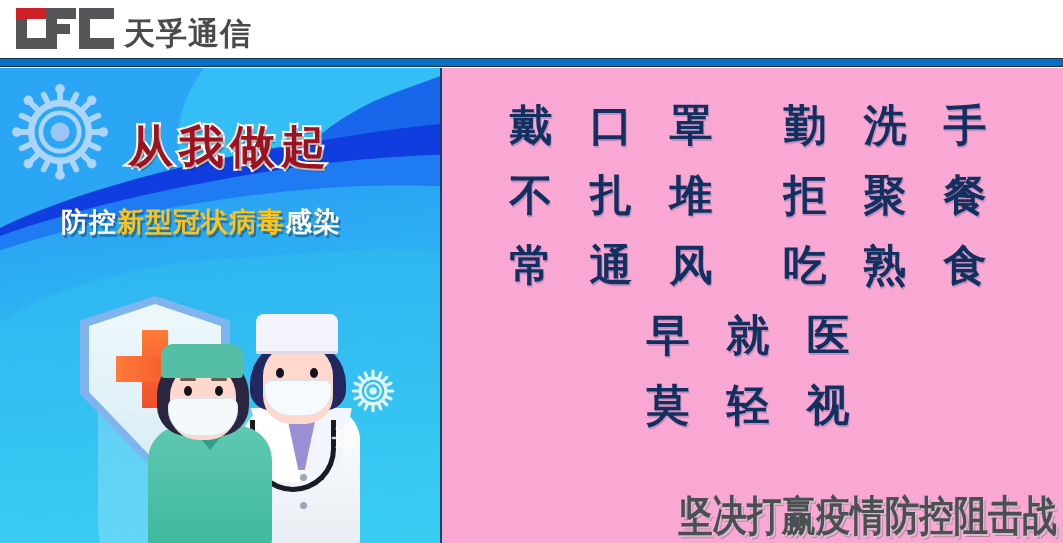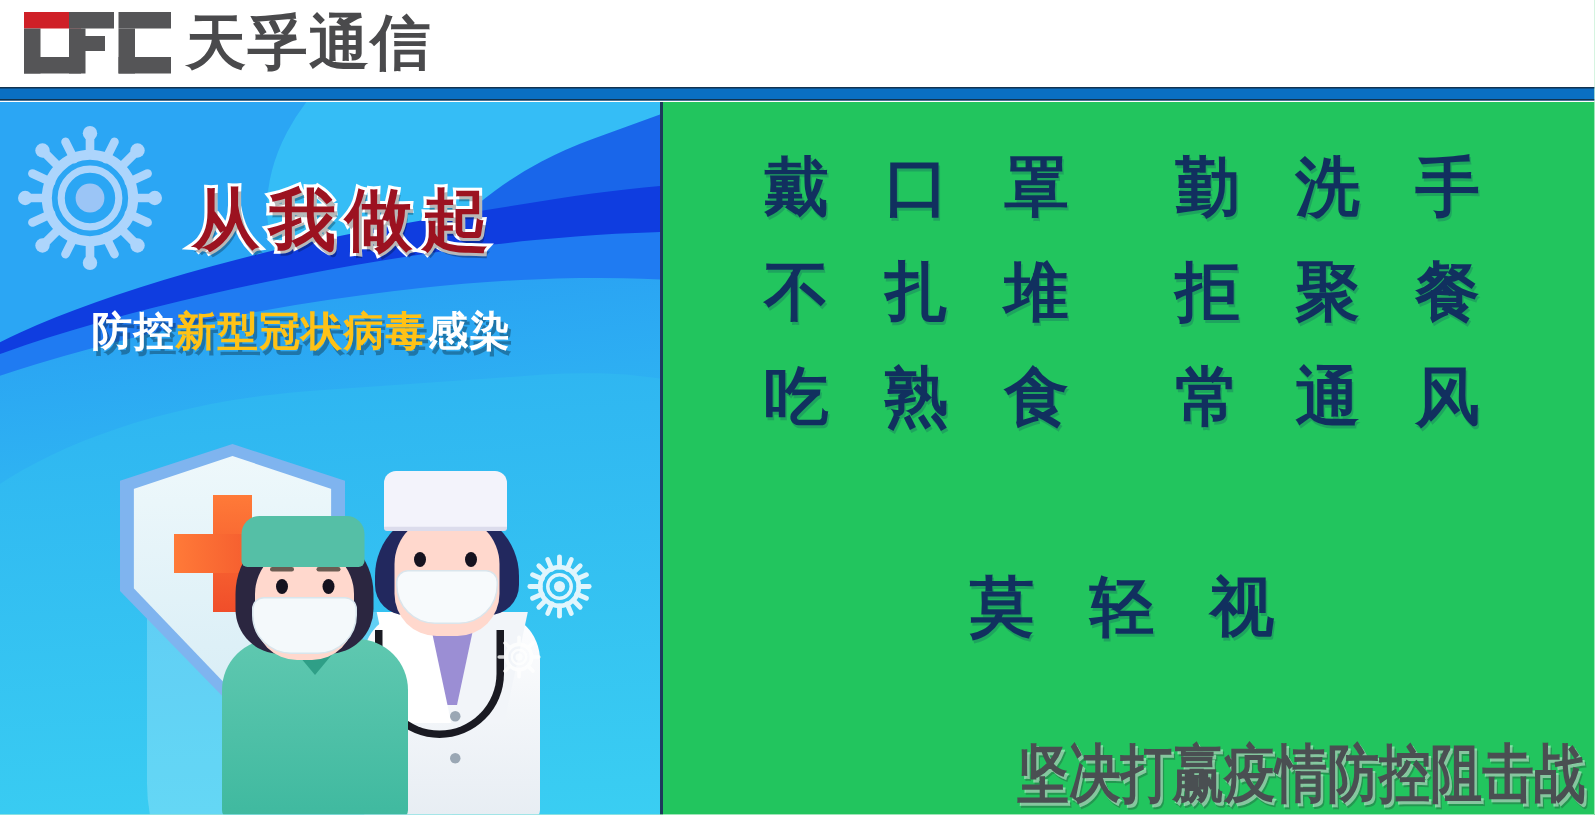--- a/index.html
+++ b/index.html
@@ -33,21 +33,21 @@
   .lm-c3{ left:0;   top:32px; width:38px; height:11px; }   
   
   .lm-f1{ left:30px; top:2px;  width:30px; height:11px; }
   .lm-f2{ left:30px; top:13px; width:11px; height:30px; }
   .lm-f3{ left:30px; top:18px; width:24px; height:10px; }
   
   .lm-g1{ left:63px; top:2px;  width:35px; height:11px; }
   .lm-g2{ left:63px; top:13px; width:11px; height:30px; }
   .lm-g3{ left:63px; top:32px; width:35px; height:11px; }
   .logo-text{
-    font-size:40px; font-weight:bold; color:#4a4a4c;
+    font-size:31px; font-weight:bold; color:#4a4a4c;
     letter-spacing:1px; line-height:1; position:relative; top:-2px;
     font-family:"DejaVu Sans","Liberation Sans",sans-serif;
   }
 
   
   .header-bar{
     position:absolute; left:0; top:58px; width:1063px; height:9px;
     background:#0a6fc2;
     border-top:1px solid #12334f; border-bottom:1px solid #12334f;
   }
@@ -213,21 +213,21 @@
   .stetho-bell{ position:absolute; left:186px; top:196px; width:24px; height:24px;
     background:#2a56c8; border-radius:50%; border:3px solid #1a1a22; }
   .doc-btn1{ position:absolute; left:240px; top:186px; width:7px; height:7px;
     background:#9aa7b4; border-radius:50%; }
   .doc-btn2{ position:absolute; left:240px; top:214px; width:7px; height:7px;
     background:#9aa7b4; border-radius:50%; }
 
   
   .slogans{
     position:absolute; left:440px; top:0; width:623px; height:475px;
-    background:#22c55e;
+    background:#f9a8d4;
     border-left:2px solid #1d3b5c;
   }
   .slogan-grid{
     position:absolute; left:0; top:22px; width:623px;
   }
   .slogan-row{
     display:flex; justify-content:center; align-items:center;
     height:70px; gap:60px;
   }
   .slogan-cell{
@@ -408,25 +408,26 @@
         <span class="slogan-cell">戴 口 罩</span>
         <span class="slogan-cell">勤 洗 手</span>
       </div>
 
       <div class="slogan-row">
         <span class="slogan-cell">不 扎 堆</span>
         <span class="slogan-cell">拒 聚 餐</span>
       </div>
 
       <div class="slogan-row">
+        <span class="slogan-cell">常 通 风</span>
         <span class="slogan-cell">吃 熟 食</span>
-        <span class="slogan-cell">常 通 风</span>
       </div>
 
       <div class="slogan-row">
+        <span class="slogan-cell">早 就 医</span>
       </div>
 
       <div class="slogan-row">
         <span class="slogan-cell">莫 轻 视</span>
       </div>
 
     </div>
 
     <div class="bottom-slogan">坚决打赢疫情防控阻击战</div>
   </div>

